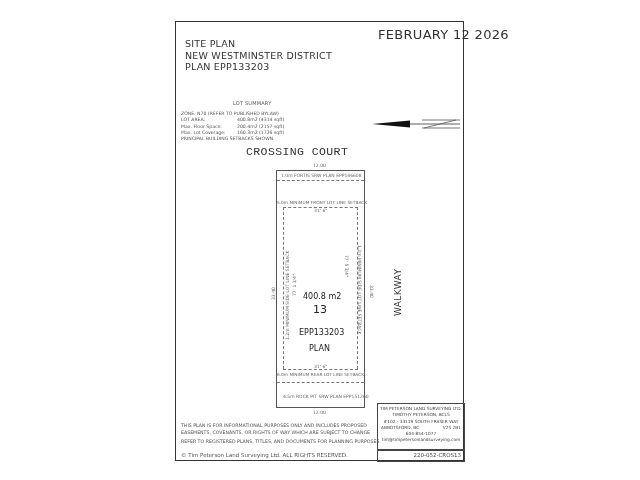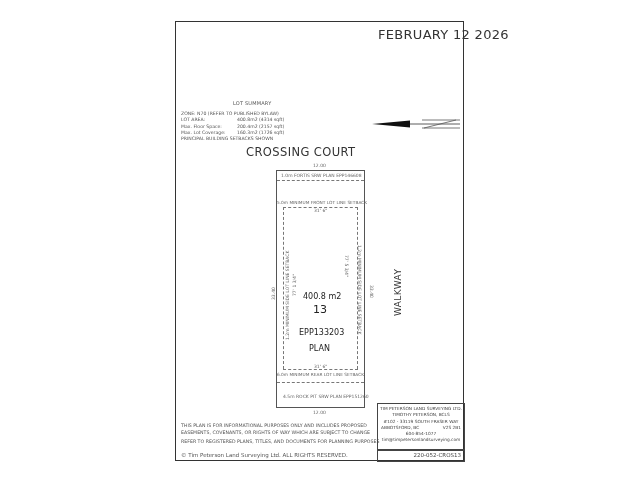--- a/index.html
+++ b/index.html
@@ -13,21 +13,21 @@
   }
   .abs { position: absolute; }
   .date { left: 378px; top: 27px; font-size: 13px; letter-spacing: 0.3px; color: #333; }
   .title-block { left: 185px; top: 38px; font-size: 9.5px; line-height: 11.5px; color: #333; letter-spacing: 0.2px; }
   .title-block div { white-space: nowrap; }
   .summary-title { left: 233px; top: 100px; font-size: 5px; color: #555; letter-spacing: 0.2px; }
   .summary { left: 181px; top: 111px; font-size: 4.6px; line-height: 6.3px; color: #555; }
   .summary .row { white-space: nowrap; display: flex; }
   .summary .k { width: 56px; }
   .north { left: 372px; top: 118px; width: 90px; height: 12px; }
-  .street { left: 246px; top: 145px; font-size: 11.5px; letter-spacing: 0.4px; color: #333; }
+  .street { left: 246px; top: 145px; font-size: 11.5px; letter-spacing: 0.4px; color: #333; font-family: Liberation Mono, monospace; }
   .lot {
     left: 276px; top: 170px; width: 89px; height: 238px; border: 1.2px solid #555; box-sizing: border-box;
   }
   .small { font-size: 4.5px; color: #666; white-space: nowrap; }
   .dash-h { position: absolute; height: 0; border-top: 0.9px dashed #777; }
   .dash-v { position: absolute; width: 0; border-left: 0.9px dashed #777; }
   .vtext { position: absolute; transform-origin: left top; white-space: nowrap; font-size: 4.5px; color: #666; }
   .lotnum { left: 313px; top: 255px; font-size: 11px; color: #222; margin-top: 48px; }
   .area { left: 303px; top: 292px; font-size: 8px; color: #222; }
   .plan1 { left: 309px; top: 318px; font-size: 8px; color: #222; margin-top: 26px; }
@@ -43,20 +43,23 @@
   .drawno { left: 377px; top: 452px; width: 84px; text-align: right; font-size: 5.5px; color: #444; }
 </style>
 </head>
 <body>
 
 <div class="sheet"></div>
 
 <div class="abs date">FEBRUARY 12 2026</div>
 
 <div class="abs title-block">
+  <div>SITE PLAN</div>
+  <div>NEW WESTMINSTER DISTRICT</div>
+  <div>PLAN EPP133203</div>
 </div>
 
 <div class="abs summary-title">LOT SUMMARY</div>
 <div class="abs summary">
   <div class="row">ZONE: N70 (REFER TO PUBLISHED BYLAW)</div>
   <div class="row">
     <span class="k">LOT AREA:</span>
     <span>400.8m2 (4314 sqft)</span>
   </div>
   <div class="row">

